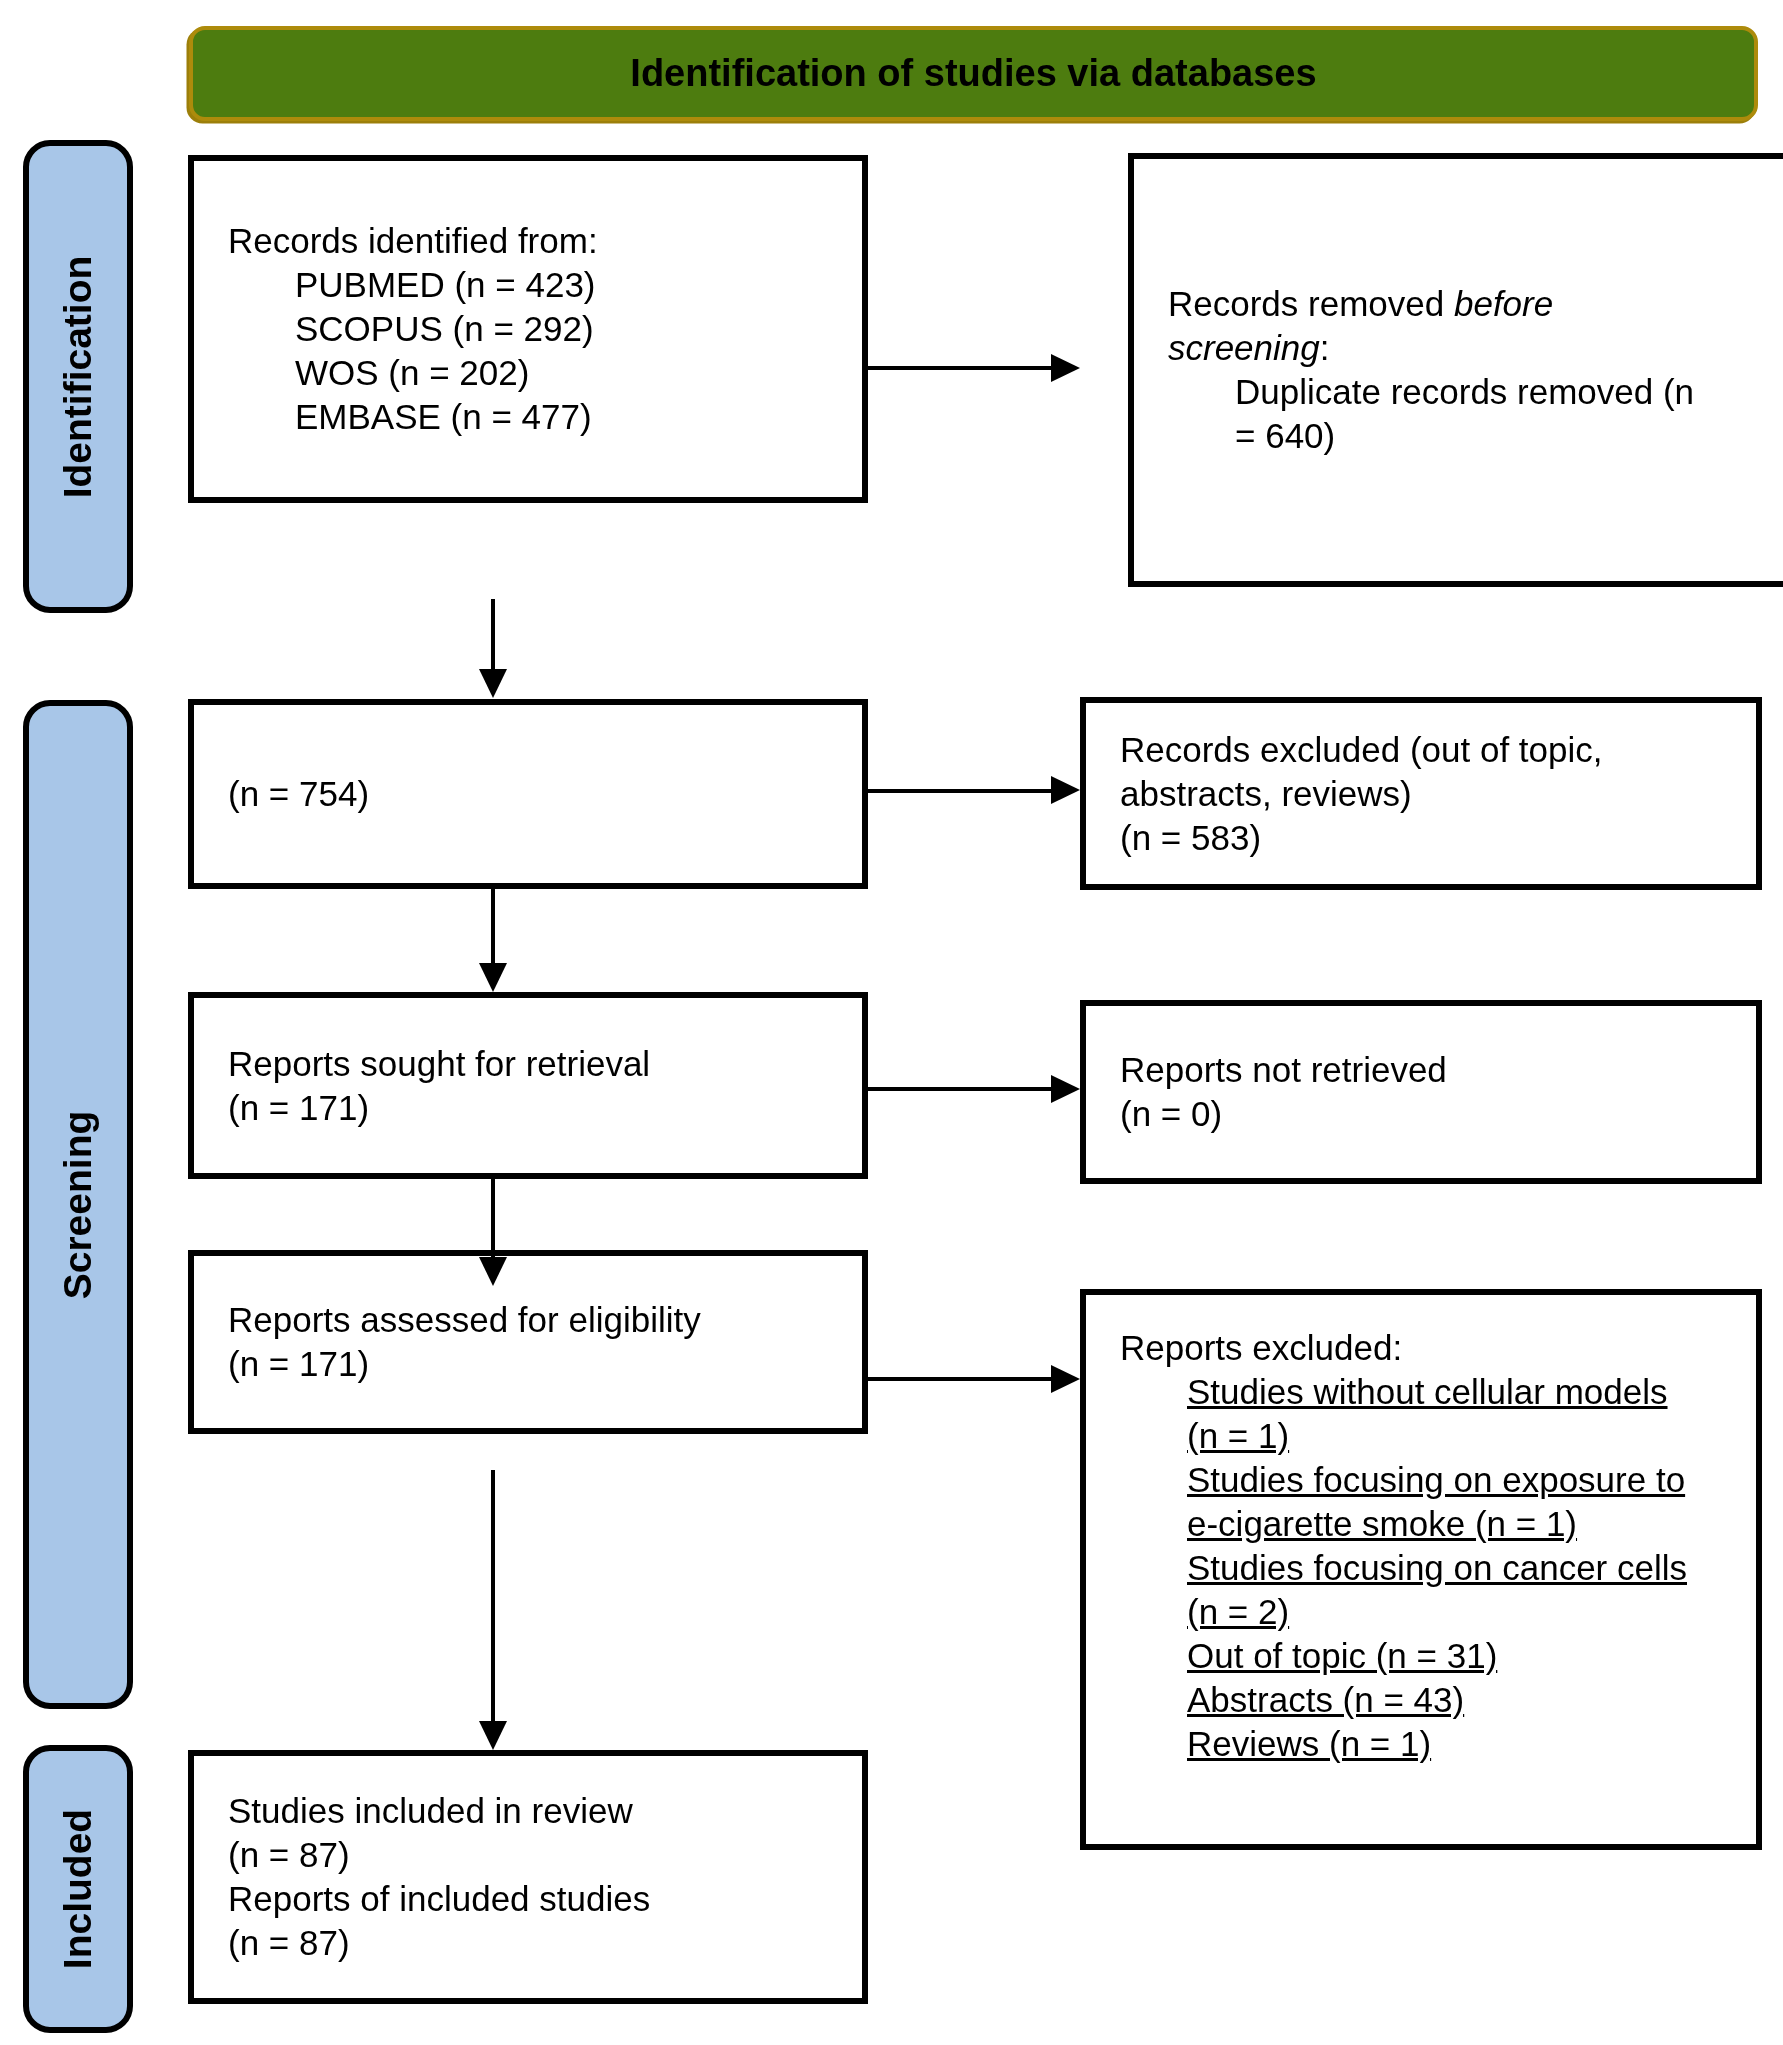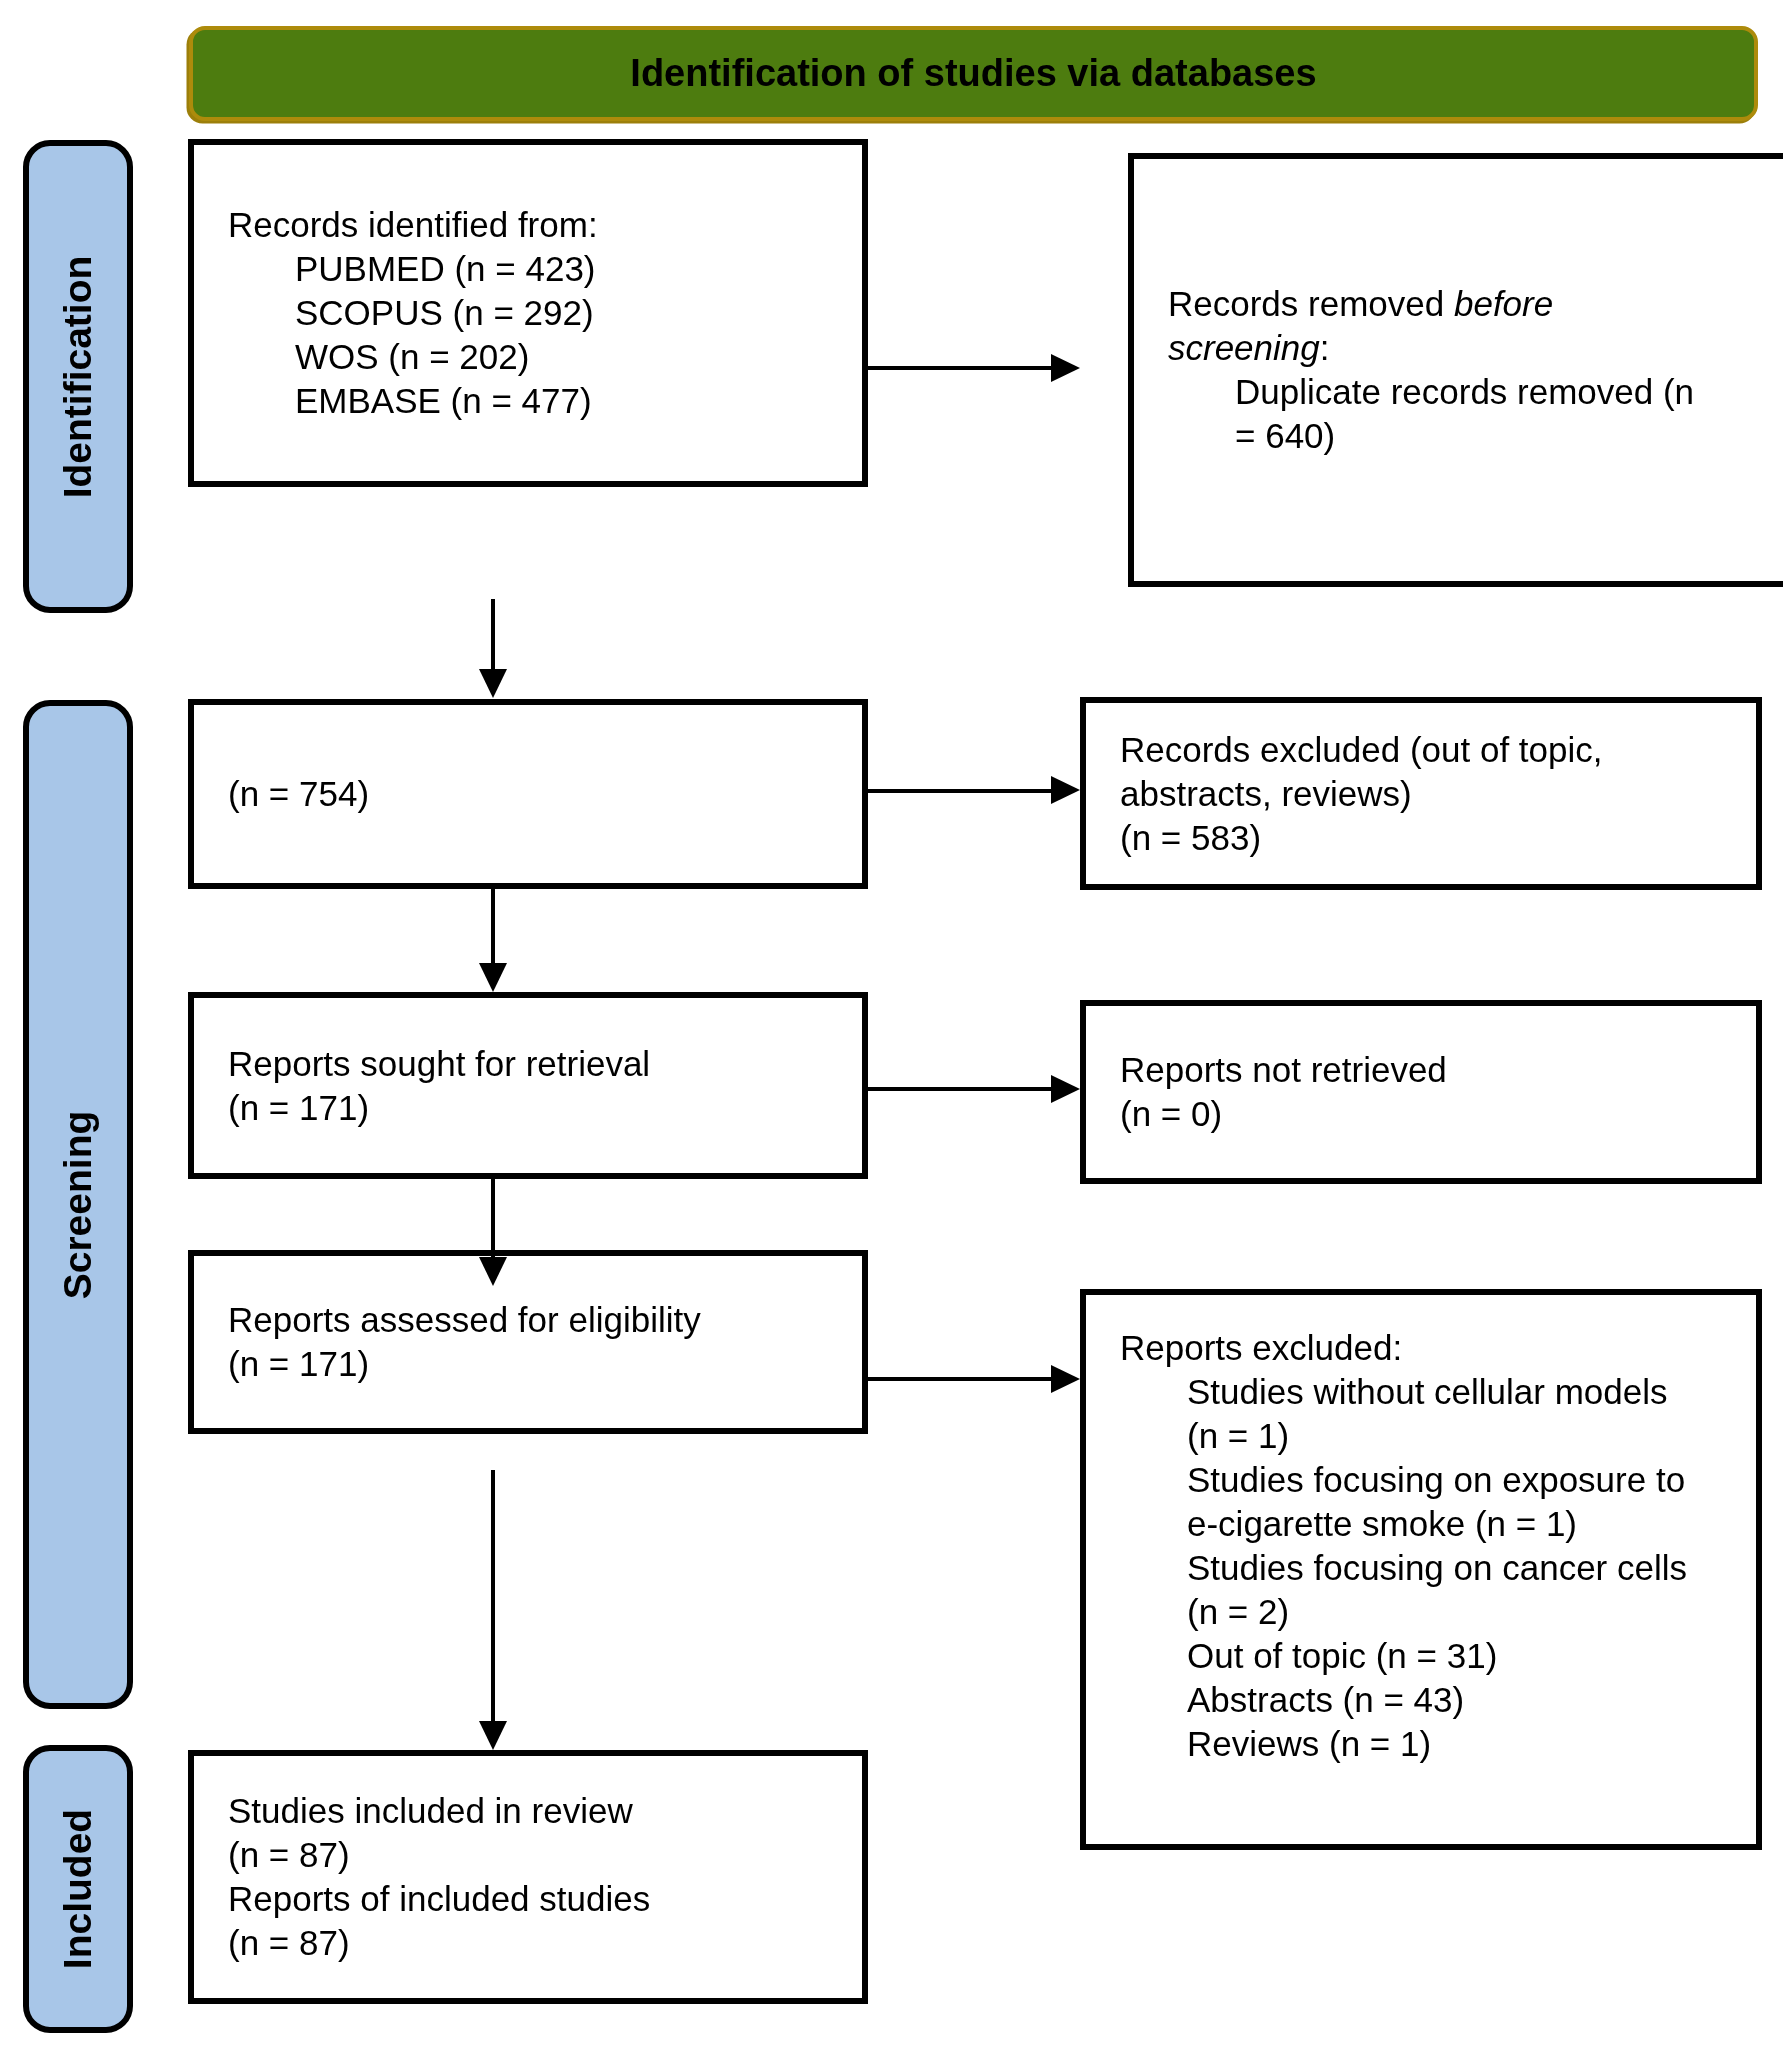--- a/index.html
+++ b/index.html
@@ -36,33 +36,33 @@
   
   .fbox {
     position: absolute; background: #ffffff; border: 6.1px solid #000000;
     display: flex; flex-direction: column; justify-content: center;
     font-size: 35px; line-height: 44px; box-sizing: border-box;
     padding-left: 34px; padding-right: 12.3px;
   }
   .fbox .item { margin-left: 67px; }
   .em { font-style: italic; }
 
-  #box-records-identified { left: 188px; top: 139px; width: 680px; height: 348px; }
+  #box-records-identified { left: 188px; top: 155px; width: 680px; height: 348px; }
   #box-records-removed   { left: 1128px; top: 153px; width: 682px; height: 434px; }
   #box-records-screened  { left: 188px; top: 699px; width: 680px; height: 190px; }
   #box-records-excluded  { left: 1080px; top: 697px; width: 682px; height: 193px; }
   #box-reports-sought    { left: 188px; top: 992px; width: 680px; height: 187px; }
   #box-reports-not-retrieved { left: 1080px; top: 1000px; width: 682px; height: 184px; }
   #box-reports-assessed  { left: 188px; top: 1250px; width: 680px; height: 184px; }
   #box-reports-excluded  { left: 1080px; top: 1289px; width: 682px; height: 561px; justify-content: flex-start; padding-top: 31px; }
   #box-studies-included  { left: 188px; top: 1750px; width: 680px; height: 254px; }
 
   #box-records-removed .wrapline { width: 490px; }
   #box-records-removed .item { width: 484px; }
-  #box-reports-excluded .item { width: 518px; }
+  #box-reports-excluded .item { width: 518px; text-decoration: underline; }
 
   
   .hline { position: absolute; height: 4.3px; background: #000000; }
   .vline { position: absolute; width: 4.3px; background: #000000; }
   .head-right {
     position: absolute; width: 0; height: 0;
     border-left: 29px solid #000000;
     border-top: 14px solid transparent; border-bottom: 14px solid transparent;
   }
   .head-down {

